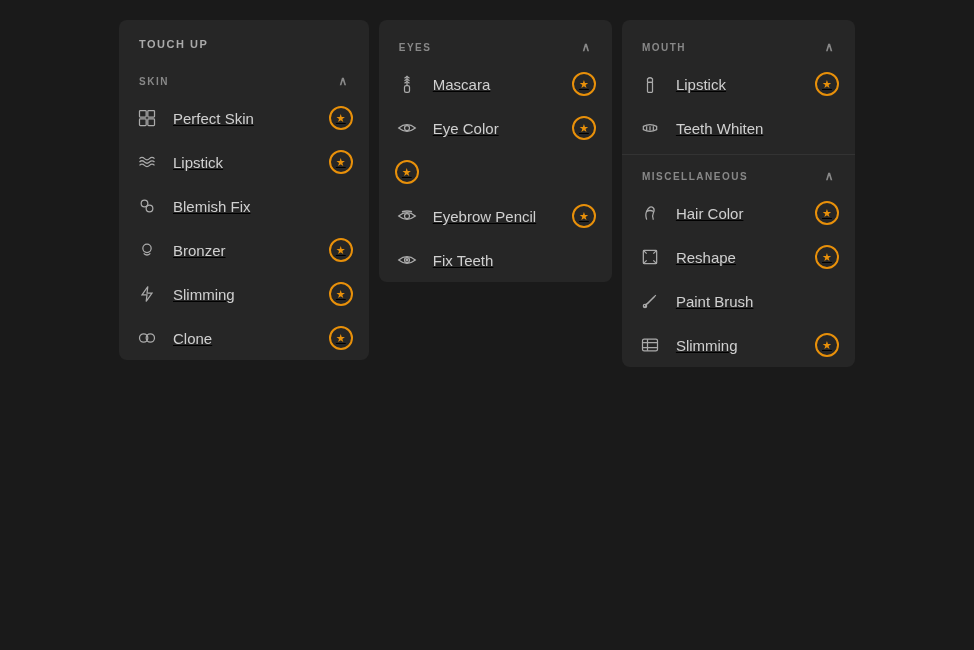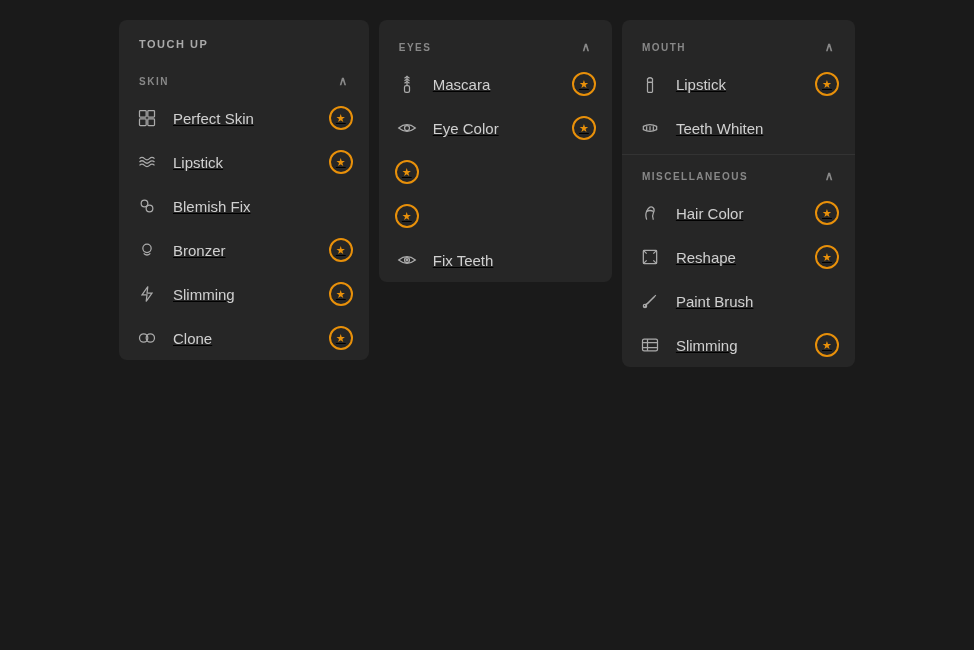--- a/index.html
+++ b/index.html
@@ -255,20 +255,30 @@
         </div>
     </div>
 
     <div class="menu-item">
       <div class="star-badge">
           <span>★</span>
         </div>
     </div>
 
     <div class="menu-item">
+      <div class="menu-item-left">
+        <div class="menu-icon">
+          <svg viewBox="0 0 24 24" fill="none" stroke="#aaa" stroke-width="1.5">
+            <path d="M2 12 Q12 4 22 12 Q12 20 2 12Z"></path>
+            <circle cx="12" cy="12" r="3"></circle>
+            <path d="M6 7 Q12 5 18 7" stroke-width="2"></path>
+          </svg>
+        </div>
+        <span class="menu-label">Eyebrow Pencil</span>
+      </div>
       <div class="star-badge">
           <span>★</span>
         </div>
     </div>
 
     <div class="menu-item">
       <div class="menu-item-left">
         <div class="menu-icon">
           <svg viewBox="0 0 24 24" fill="none" stroke="#aaa" stroke-width="1.5">
             <path d="M2 12 Q12 4 22 12 Q12 20 2 12Z"></path>

